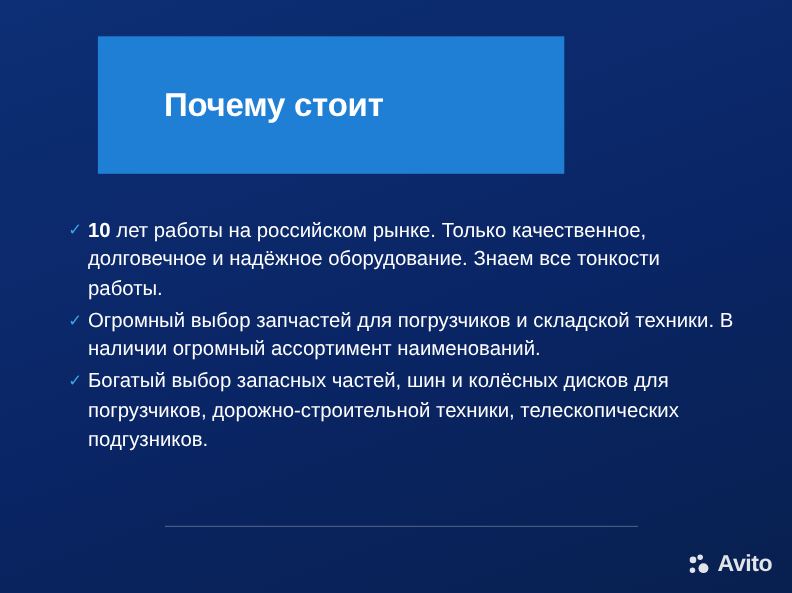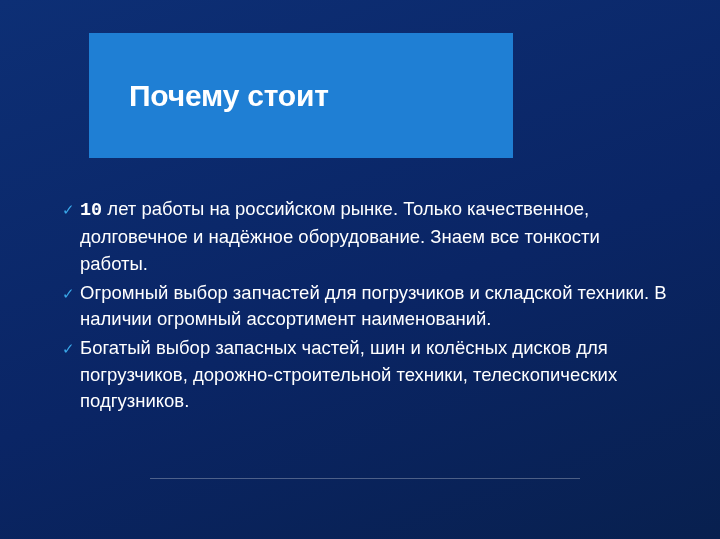--- a/index.html
+++ b/index.html
@@ -33,20 +33,21 @@
     padding: 0 0 0 40px;
     box-sizing: border-box;
   }
   .title-line {
     color: #ffffff;
     font-size: 30px;
     font-weight: bold;
     line-height: 1.18;
     letter-spacing: -0.2px;
     white-space: nowrap;
+    margin-left: 20px;
   }
   .bullets {
     position: absolute;
     left: 62px;
     top: 196px;
     width: 605px;
   }
   .bullet-row {
     display: flex;
     align-items: flex-start;
@@ -61,21 +62,20 @@
     line-height: 1;
   }
   .bullet-text {
     color: #ffffff;
     font-size: 18.5px;
     line-height: 1.42;
     letter-spacing: 0px;
   }
   .bullet-text .lead {
     font-weight: bold;
-    font-family: Liberation Mono, monospace;
   }
   .divider {
     position: absolute;
     left: 150px;
     top: 478px;
     width: 430px;
     height: 1px;
     background: rgba(255,255,255,0.28);
   }
   .watermark {
@@ -131,14 +131,23 @@
 
     <div class="bullet-row">
       <div class="check-icon">✓</div>
       <div class="bullet-text"><span>Богатый выбор запасных частей, шин и колёсных дисков для погрузчиков, дорожно-строительной техники, телескопических подгузников.</span></div>
     </div>
 
   </div>
 
   <div class="divider"></div>
 
+  <div class="watermark">
+    <div class="wm-mark">
+      <span class="d1"></span>
+        <span class="d2"></span>
+        <span class="d3"></span>
+        <span class="d4"></span>
+    </div>
+    <div class="wm-text">Avito</div>
+  </div>
 
 </div>
 
 </body></html>

